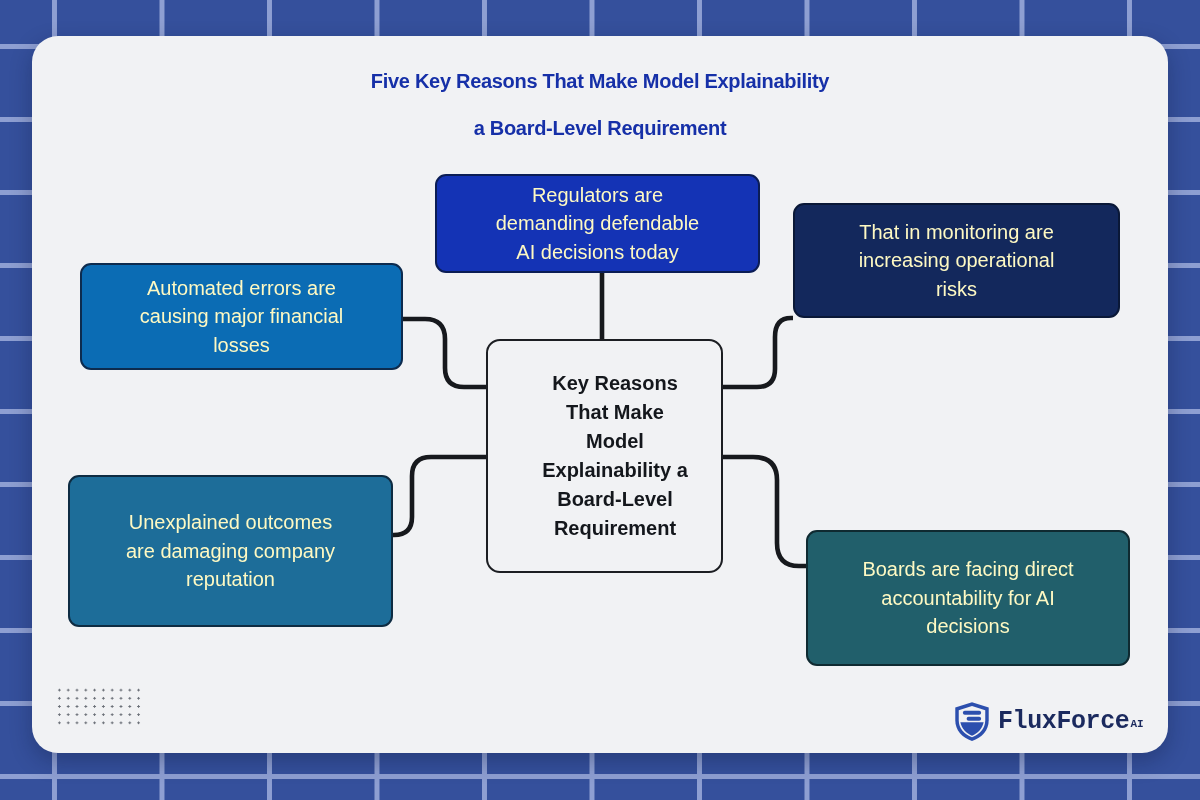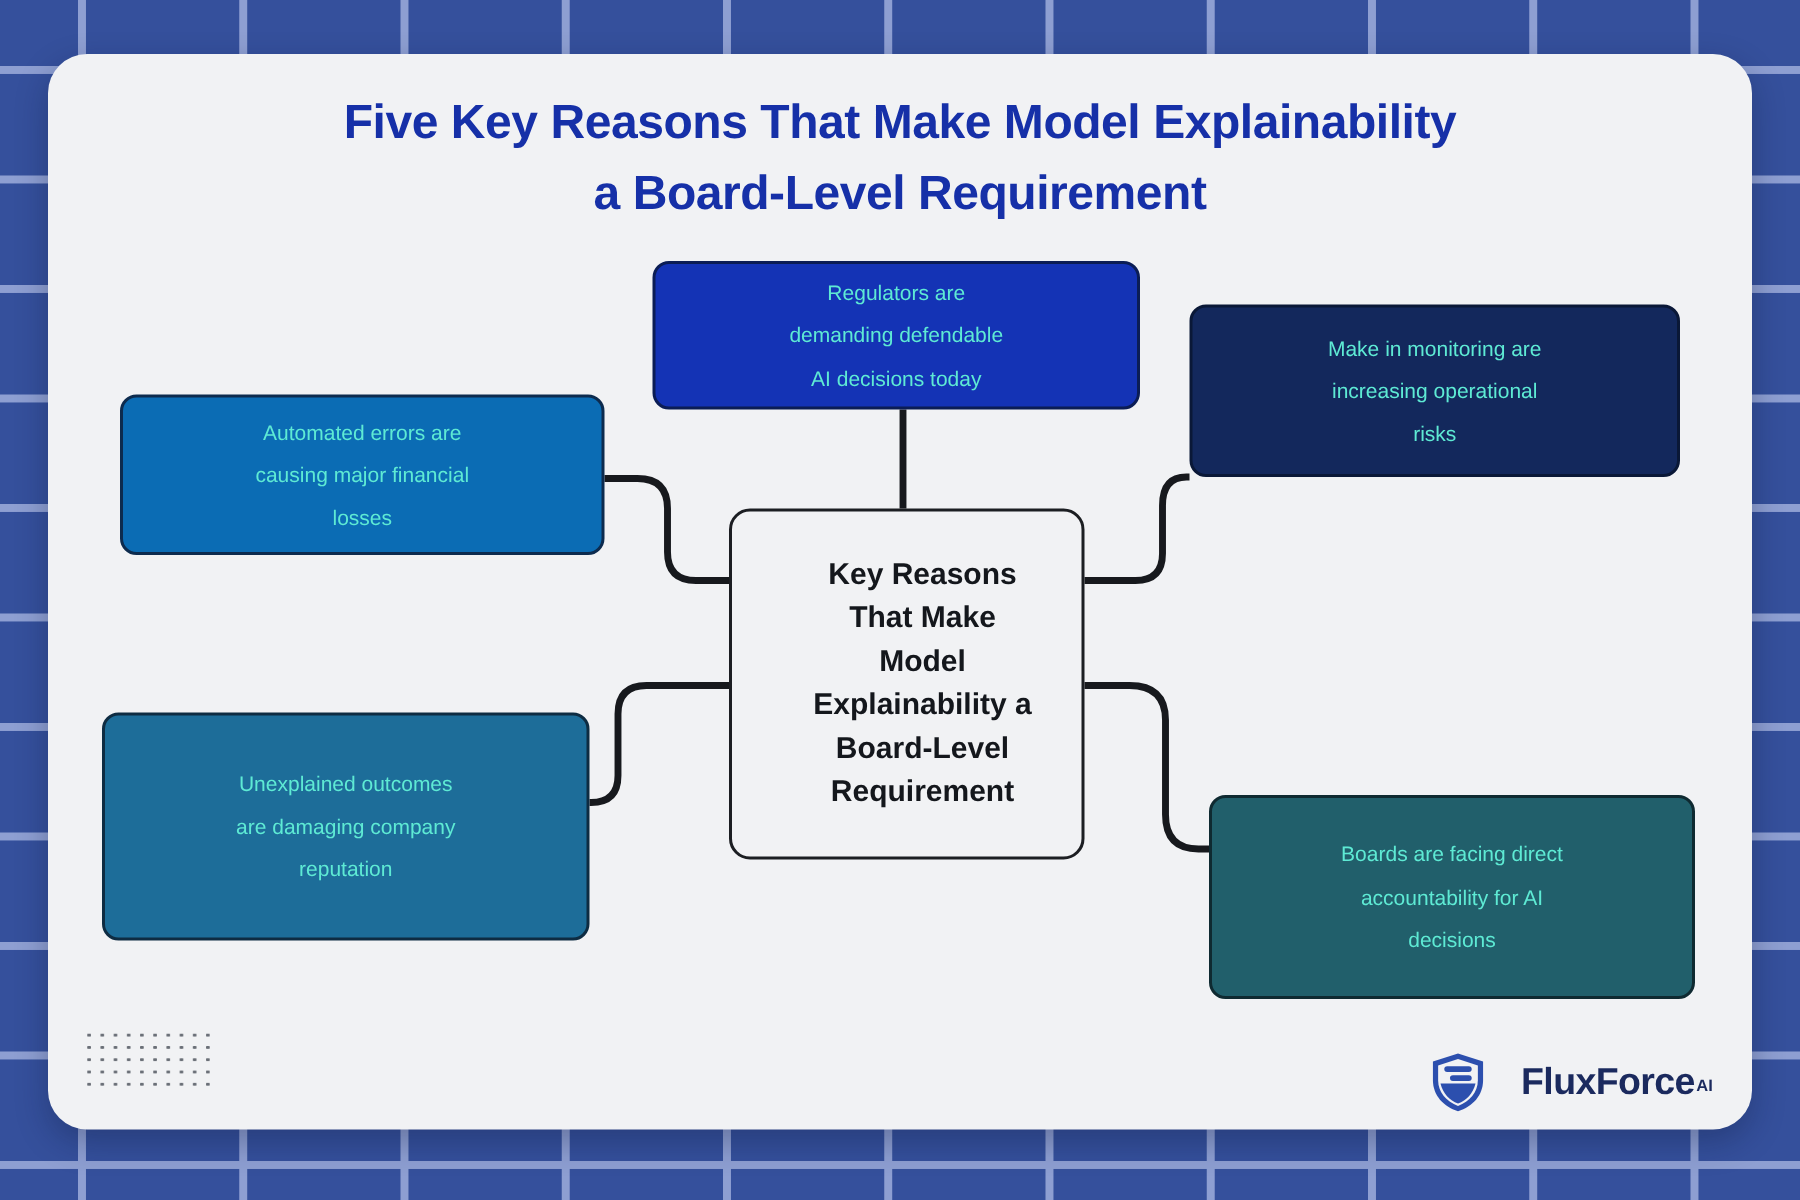--- a/index.html
+++ b/index.html
@@ -25,43 +25,43 @@
     width: 1136px; height: 717px;
     background: #f1f2f4;
     border-radius: 26px;
     box-shadow: 0 8px 22px rgba(10, 20, 50, 0.30);
   }
 
   .title {
     position: absolute;
     left: 0; right: 0; top: 58px;
     text-align: center;
-    font-size: 32px;
+    font-size: 20px;
     line-height: 47px;
     font-weight: 800;
     color: #1630a8;
     letter-spacing: -0.3px;
   }
 
   .connectors {
     position: absolute;
     left: 0; top: 0;
     width: 1200px; height: 800px;
     pointer-events: none;
   }
 
   .node {
     position: absolute;
     display: flex;
     flex-direction: column;
     align-items: center;
     justify-content: center;
     text-align: center;
-    color: #5eead4;
-    font-size: 14px;
+    color: #fef9c3;
+    font-size: 20px;
     line-height: 28.5px;
     border: 2px solid #10203f;
     border-radius: 11px;
   }
   .node span { display: block; }
 
   .node-regulators   { left: 435px; top: 174px; width: 325px; height: 99px;  background: #1433b5; border-color: #0b1d55; }
   .node-gaps         { left: 793px; top: 203px; width: 327px; height: 115px; background: #13285c; border-color: #0a1837; }
   .node-automated    { left: 80px;  top: 263px; width: 323px; height: 107px; background: #0b6cb4; border-color: #0d2b4e; }
   .node-unexplained  { left: 68px;  top: 475px; width: 325px; height: 152px; background: #1d6d99; border-color: #0e2c42; }
@@ -94,21 +94,22 @@
     background-image: radial-gradient(circle, #3d434d 1.1px, transparent 1.25px);
     background-size: 8.8px 8.2px;
     opacity: 0.75;
   }
 
   .logo {
     position: absolute;
     left: 953px; top: 701px;
     display: flex;
     align-items: center;
-    gap: 23px;
+    gap: 7px;
+    font-family: Liberation Mono, monospace;
   }
   .logo-shield { width: 38px; height: 41px; display: block; }
   .logo-text {
     font-size: 25px;
     font-weight: 800;
     color: #1b2a5e;
     letter-spacing: -0.4px;
     position: relative;
     line-height: 41px;
   }
@@ -145,21 +146,21 @@
     </g>
   </svg>
 
   <div class="node node-regulators">
     <span>Regulators are</span>
     <span>demanding defendable</span>
     <span>AI decisions today</span>
   </div>
 
   <div class="node node-gaps">
-    <span>Make in monitoring are</span>
+    <span>That in monitoring are</span>
     <span>increasing operational</span>
     <span>risks</span>
   </div>
 
   <div class="node node-automated">
     <span>Automated errors are</span>
     <span>causing major financial</span>
     <span>losses</span>
   </div>
 

